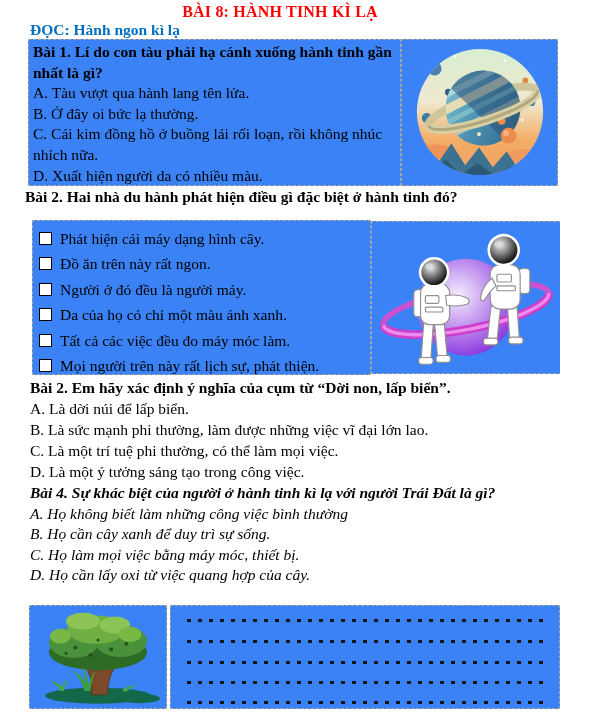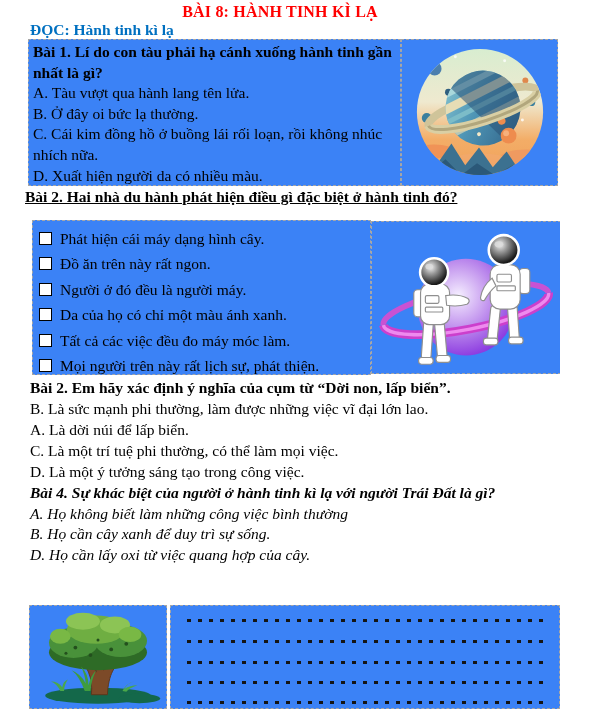--- a/index.html
+++ b/index.html
@@ -4,38 +4,38 @@
 <style>
   html,body{margin:0;padding:0;background:#fff;}
   .page{position:relative;width:560px;height:721px;background:#fff;overflow:hidden;
         font-family:"Liberation Serif","DejaVu Serif",serif;color:#000;}
   .doc-title{position:absolute;top:3px;left:0;width:100%;text-align:center;
              font-weight:bold;font-size:16px;color:#FF0000;letter-spacing:.2px;}
   .reading-label{position:absolute;top:21px;left:30px;font-weight:bold;font-size:15.5px;color:#0070C0;}
   .dashbox{position:absolute;border:1px dashed #a6a6a6;background:#3b82f6;box-sizing:border-box;}
   .qbox-text{padding:2px 4px 0 4px;font-size:15.5px;line-height:20.6px;}
   .bold{font-weight:bold;}
-  .sec-title{position:absolute;font-weight:bold;font-size:15.5px;white-space:nowrap;text-decoration:underline;}
+  .sec-title{position:absolute;font-weight:bold;font-size:15.5px;white-space:nowrap;}
   .opt-block{position:absolute;left:30px;font-size:15.5px;line-height:21px;white-space:nowrap;}
   .opt-block .title{font-weight:bold;}
   .chk-list{padding:5px 0 0 6px;font-size:15.5px;}
   .chk-row{line-height:25.4px;white-space:nowrap;}
   .chk-sq{display:inline-block;width:11px;height:11px;border:1.2px solid #000;
           margin-right:8px;vertical-align:-1px;background:#fff;}
   .imgcenter{display:flex;align-items:center;justify-content:center;}
   .dotline{position:absolute;left:16px;width:356px;height:3px;
            background:repeating-linear-gradient(90deg,#151515 0 4px,transparent 4px 11px);}
 </style>
 </head>
 <body>
 
 <div class="page">
 
   <div class="doc-title">BÀI 8: HÀNH TINH KÌ LẠ</div>
-  <div class="reading-label">ĐỌC: Hành tinh kì lạ</div>
+  <div class="reading-label">ĐỌC: Hành ngon kì lạ</div>
 
   <div class="dashbox qbox-text" style="left:28px;top:39px;width:373px;height:147px;">
     <div class="bold">Bài 1. Lí do con tàu phải hạ cánh xuống hành tinh gần nhất là gì?</div>
     <div>A. Tàu vượt qua hành lang tên lửa.</div>
     <div>B. Ở đây oi bức lạ thường.</div>
     <div>C. Cái kim đồng hồ ở buồng lái rối loạn, rồi không nhúc nhích nữa.</div>
     <div>D. Xuất hiện người da có nhiều màu.</div>
   </div>
 
   <div class="dashbox imgcenter" style="left:401px;top:39px;width:157px;height:147px;">
@@ -156,30 +156,31 @@
         <rect x="127" y="52" width="15" height="8" rx="1.5"></rect>
         <rect x="127" y="64" width="19" height="5" rx="1"></rect>
       </g>
       <circle cx="134" cy="27" r="15.5" fill="url(#helm)" stroke="#ffffff" stroke-width="2.6"></circle>
       <ellipse cx="129" cy="21" rx="4.5" ry="3.2" fill="#dcdcdc" opacity=".85"></ellipse>
     </svg>
   </div>
 
   <div class="opt-block" style="top:377px;">
     <div class="title">Bài 2. Em hãy xác định ý nghĩa của cụm từ “Dời non, lấp biển”.</div>
+    <div>A. Là dời núi để lấp biển.</div>
     <div>B. Là sức mạnh phi thường, làm được những việc vĩ đại lớn lao.</div>
-    <div>A. Là dời núi để lấp biển.</div>
     <div>C. Là một trí tuệ phi thường, có thể làm mọi việc.</div>
     <div>D. Là một ý tưởng sáng tạo trong công việc.</div>
   </div>
 
   <div class="opt-block" style="top:483px;line-height:20.6px;font-style:italic;">
     <div class="title">Bài 4. Sự khác biệt của người ở hành tinh kì lạ với người Trái Đất là gì?</div>
     <div>A. Họ không biết làm những công việc bình thường</div>
     <div>B. Họ cần cây xanh để duy trì sự sống.</div>
+    <div>C. Họ làm mọi việc bằng máy móc, thiết bị.</div>
     <div>D. Họ cần lấy oxi từ việc quang hợp của cây.</div>
   </div>
 
 
   <div class="dashbox imgcenter" style="left:29px;top:605px;width:138px;height:104px;">
     <svg width="132" height="98" viewBox="0 0 140 104">
       <ellipse cx="70" cy="93" rx="56" ry="8.5" fill="#14684a"></ellipse>
       <ellipse cx="114" cy="96" rx="22" ry="5" fill="#14684a"></ellipse>
       <path d="M63 92 C65 74 58 60 47 50 L53 45 C61 53 65 60 68 68 L68 40 L77 40 L76 66 C80 58 86 52 93 48 L97 54 C88 60 81 70 80 92 Z" fill="#7c4a28" stroke="#5e3619" stroke-width="1"></path>
       <ellipse cx="70" cy="47" rx="52" ry="19" fill="#2e6b26"></ellipse>

